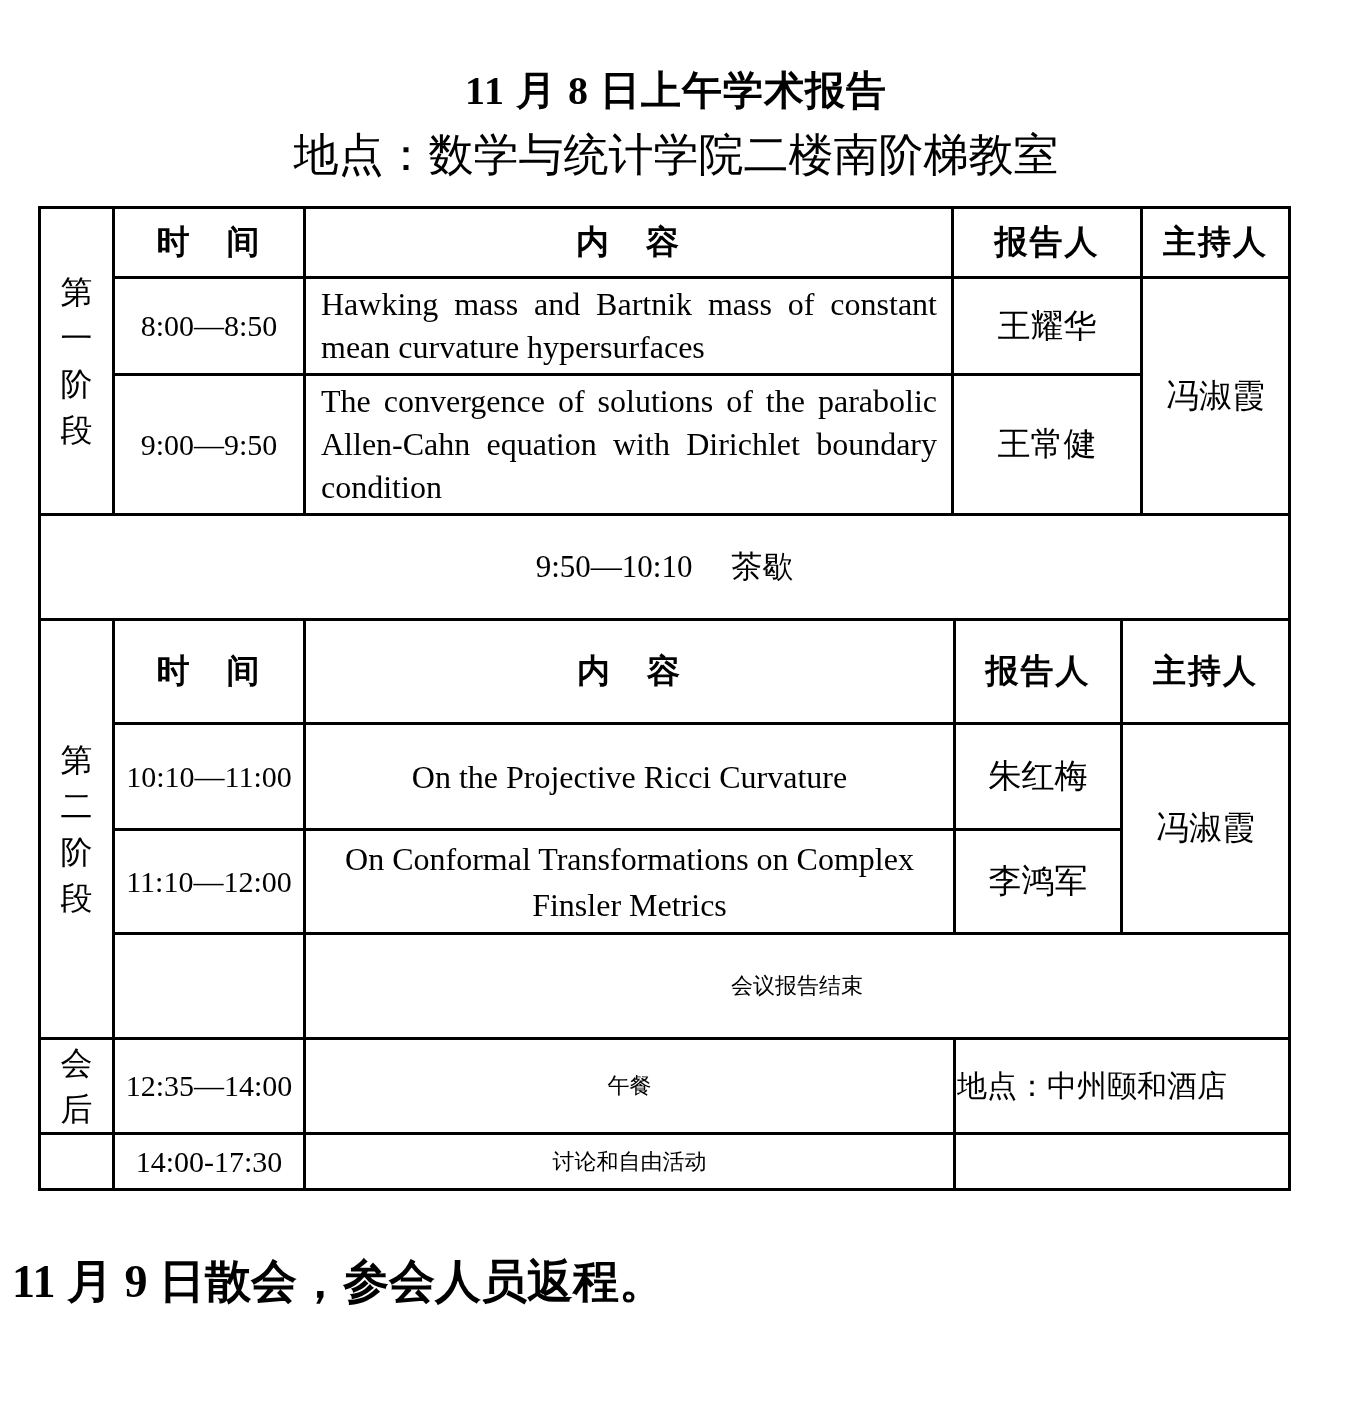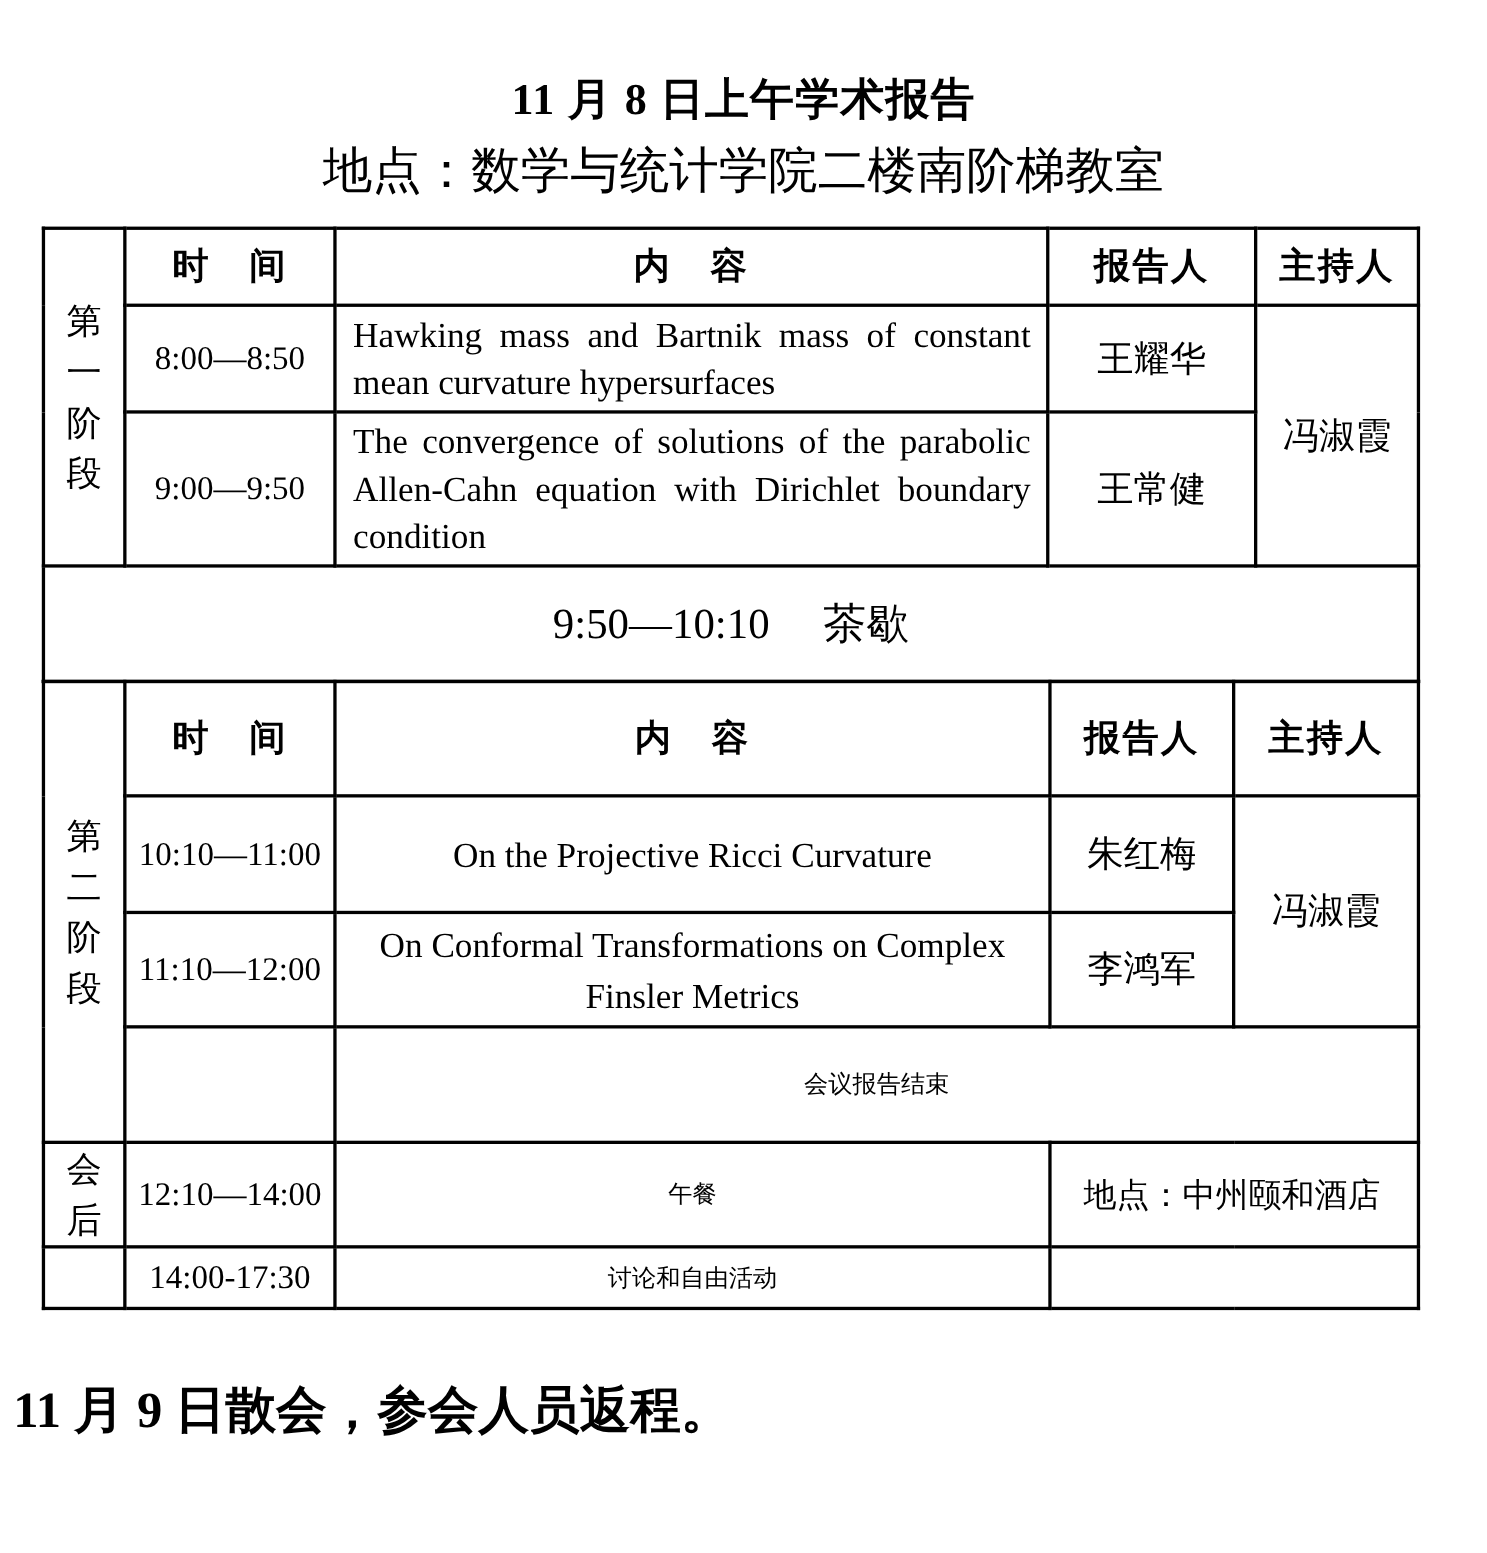--- a/index.html
+++ b/index.html
@@ -63,31 +63,31 @@
     font-size: 32px;
     line-height: 43px;
     text-align: justify;
     padding: 4px 14px 4px 15px;
   }
   td.content-c {
     font-size: 32px;
     line-height: 46px;
     padding: 0 12px;
   }
-  td.tea { font-size: 39px; margin-top: 20px; }
+  td.tea { font-size: 31px; margin-top: 20px; }
   td.cn-sans {
     font-family: "Liberation Sans", "DejaVu Sans", sans-serif;
     font-size: 22px;
     font-weight: normal;
   }
   td.loc {
     font-family: "Liberation Sans", "DejaVu Sans", sans-serif;
     font-size: 30px;
     text-align: left;
-    padding-left: 29px;
+    padding-left: 1px;
   }
   tr.h70  { height: 70px; }
   tr.h95  { height: 95px; }
   tr.h133 { height: 133px; }
   tr.h105 { height: 105px; }
   tr.h104 { height: 104px; }
   tr.h106 { height: 106px; }
   tr.h85  { height: 85px; }
   tr.h56  { height: 56px; }
   .footer {
@@ -173,21 +173,21 @@
         <td class="person">李鸿军</td>
       </tr>
       <tr class="h105">
         <td class="time"></td>
         <td class="cn-sans" colspan="3">会议报告结束</td>
       </tr>
       <tr class="h85">
         <td class="stage">
           <span class="vtext">会后</span>
         </td>
-        <td class="time">12:10—14:00</td>
+        <td class="time">12:35—14:00</td>
         <td class="cn-sans">午餐</td>
         <td class="loc" colspan="2">地点：中州颐和酒店</td>
       </tr>
       <tr class="h56">
         <td></td>
         <td class="time">14:00-17:30</td>
         <td class="cn-sans">讨论和自由活动</td>
         <td colspan="2"></td>
       </tr>
     </tbody>

